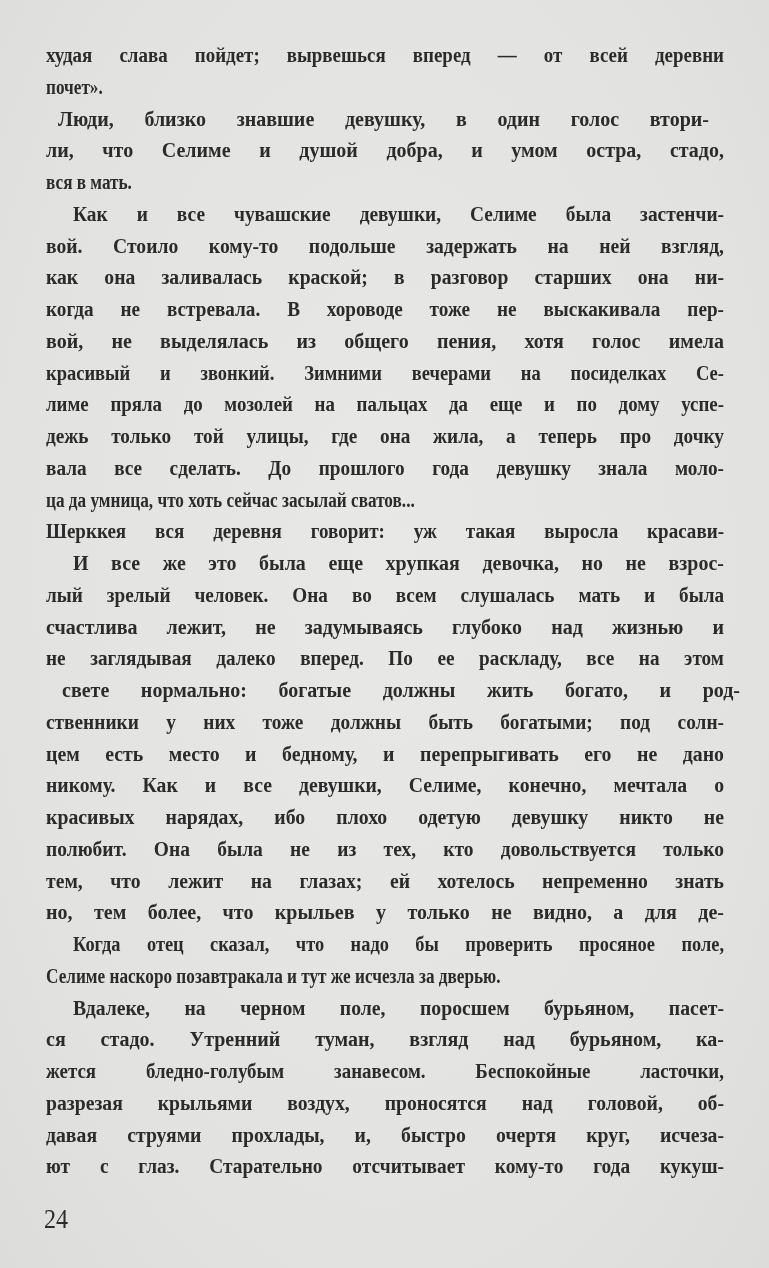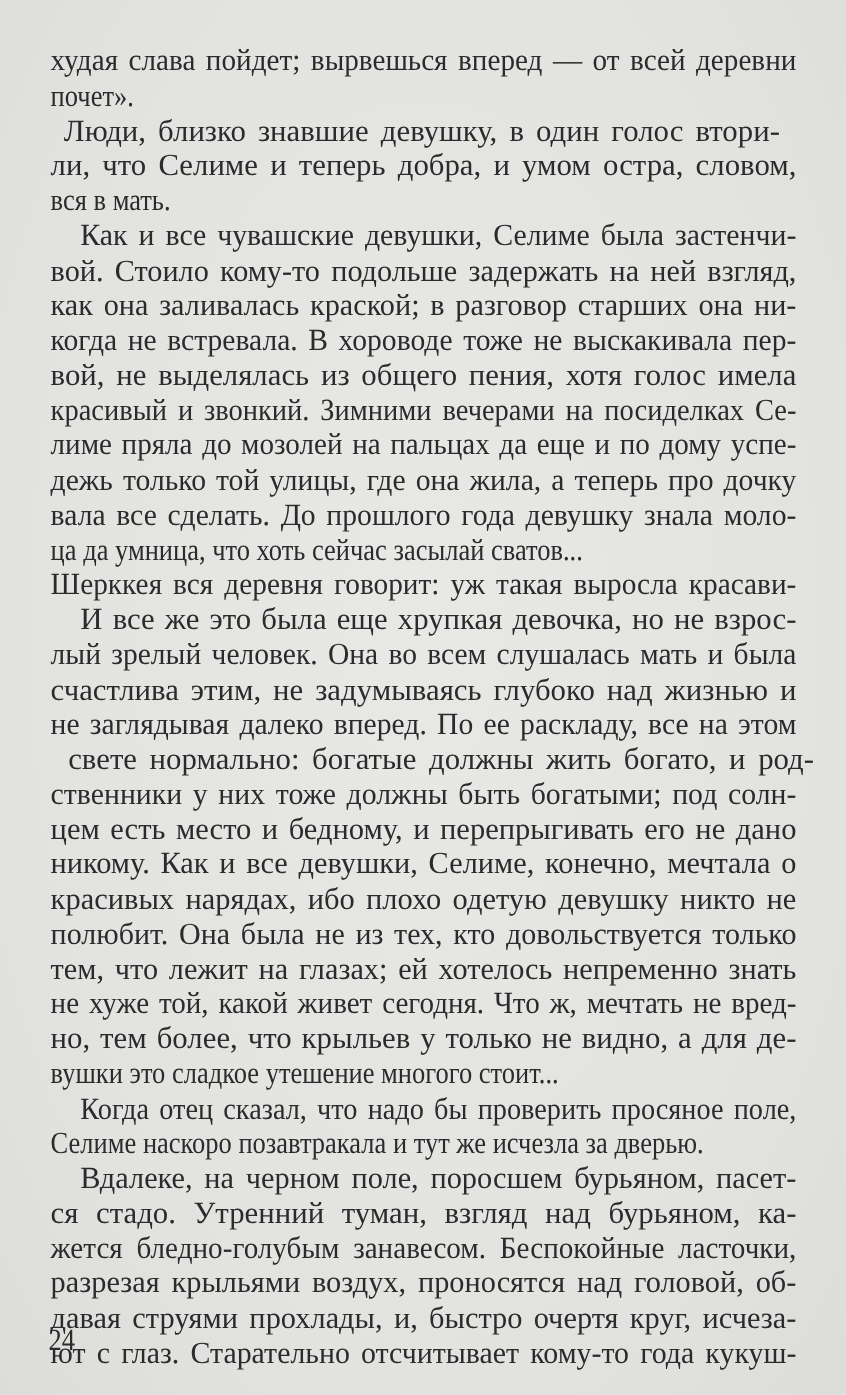--- a/index.html
+++ b/index.html
@@ -26,24 +26,25 @@
     left: 46px;
     top: 40px;
     width: 678px;
     font-family: "Liberation Serif", "DejaVu Serif", serif;
     color: #2b2b2b;
   }
   .line {
     display: block;
     height: 31.75px;
     line-height: 31.75px;
-    font-size: 28px;
+    font-size: 20px;
     white-space: nowrap;
     overflow: visible;
     position: relative;
+    font-weight: bold;
   }
   .line-inner {
     display: inline-block;
     transform-origin: left center;
     text-align: justify;
     text-align-last: justify;
     width: 100%;
   }
   .line.last .line-inner {
     text-align-last: left;
@@ -69,53 +70,51 @@
 <div class="page">
   <div class="text-block">
 
     <div>
       <span class="line"><span class="line-inner" style="width: 715.656px; text-align-last: justify; padding-left: 0px; margin-left: 0px; transform: scaleX(0.947382);">худая слава пойдет; вырвешься вперед — от всей деревни</span></span>
       <span class="line last"><span class="line-inner" style="width: 788.372px; text-align-last: left; padding-left: 0px; margin-left: 0px; transform: scaleX(0.86);">почет».</span></span>
     </div>
 
     <div>
       <span class="line indent"><span class="line-inner" style="width: 651px; text-align-last: justify; padding-left: 0px; margin-left: 12px; transform: scaleX(1);">Люди, близко знавшие девушку, в один голос втори-</span></span>
-      <span class="line"><span class="line-inner" style="width: 678px; text-align-last: justify; padding-left: 0px; margin-left: 0px; transform: scaleX(1);">ли, что Селиме и теперь добра, и умом остра, словом,</span></span>
+      <span class="line"><span class="line-inner" style="width: 678px; text-align-last: justify; padding-left: 0px; margin-left: 0px; transform: scaleX(1);">ли, что Селиме и душой добра, и умом остра, стадо,</span></span>
       <span class="line last"><span class="line-inner" style="width: 788.372px; text-align-last: left; padding-left: 0px; margin-left: 0px; transform: scaleX(0.86);">вся в мать.</span></span>
     </div>
 
     <div>
       <span class="line indent"><span class="line-inner" style="width: 672.172px; text-align-last: justify; padding-left: 0px; margin-left: 27px; transform: scaleX(0.968502);">Как и все чувашские девушки, Селиме была застенчи-</span></span>
       <span class="line"><span class="line-inner" style="width: 690.781px; text-align-last: justify; padding-left: 0px; margin-left: 0px; transform: scaleX(0.981497);">вой. Стоило кому-то подольше задержать на ней взгляд,</span></span>
       <span class="line"><span class="line-inner" style="width: 690.875px; text-align-last: justify; padding-left: 0px; margin-left: 0px; transform: scaleX(0.981364);">как она заливалась краской; в разговор старших она ни-</span></span>
       <span class="line"><span class="line-inner" style="width: 705.938px; text-align-last: justify; padding-left: 0px; margin-left: 0px; transform: scaleX(0.960425);">когда не встревала. В хороводе тоже не выскакивала пер-</span></span>
       <span class="line"><span class="line-inner" style="width: 678px; text-align-last: justify; padding-left: 0px; margin-left: 0px; transform: scaleX(1);">вой, не выделялась из общего пения, хотя голос имела</span></span>
       <span class="line"><span class="line-inner" style="width: 732.719px; text-align-last: justify; padding-left: 0px; margin-left: 0px; transform: scaleX(0.925321);">красивый и звонкий. Зимними вечерами на посиделках Се-</span></span>
       <span class="line"><span class="line-inner" style="width: 717.891px; text-align-last: justify; padding-left: 0px; margin-left: 0px; transform: scaleX(0.944434);">лиме пряла до мозолей на пальцах да еще и по дому успе-</span></span>
       <span class="line"><span class="line-inner" style="width: 703.844px; text-align-last: justify; padding-left: 0px; margin-left: 0px; transform: scaleX(0.963282);">дежь только той улицы, где она жила, а теперь про дочку</span></span>
       <span class="line"><span class="line-inner" style="width: 703.766px; text-align-last: justify; padding-left: 0px; margin-left: 0px; transform: scaleX(0.963389);">вала все сделать. До прошлого года девушку знала моло-</span></span>
       <span class="line last"><span class="line-inner" style="width: 788.372px; text-align-last: left; padding-left: 0px; margin-left: 0px; transform: scaleX(0.86);">ца да умница, что хоть сейчас засылай сватов...</span></span>
       <span class="line"><span class="line-inner" style="width: 712.203px; text-align-last: justify; padding-left: 0px; margin-left: 0px; transform: scaleX(0.951976);">Шерккея вся деревня говорит: уж такая выросла красави-</span></span>
     </div>
 
     <div>
       <span class="line indent"><span class="line-inner" style="width: 652.031px; text-align-last: justify; padding-left: 0px; margin-left: 27px; transform: scaleX(0.998418);">И все же это была еще хрупкая девочка, но не взрос-</span></span>
       <span class="line"><span class="line-inner" style="width: 706.516px; text-align-last: justify; padding-left: 0px; margin-left: 0px; transform: scaleX(0.959639);">лый зрелый человек. Она во всем слушалась мать и была</span></span>
-      <span class="line"><span class="line-inner" style="width: 678px; text-align-last: justify; padding-left: 0px; margin-left: 0px; transform: scaleX(1);">счастлива этим, не задумываясь глубоко над жизнью и</span></span>
+      <span class="line"><span class="line-inner" style="width: 678px; text-align-last: justify; padding-left: 0px; margin-left: 0px; transform: scaleX(1);">счастлива лежит, не задумываясь глубоко над жизнью и</span></span>
       <span class="line"><span class="line-inner" style="width: 704.906px; text-align-last: justify; padding-left: 0px; margin-left: 0px; transform: scaleX(0.96183);">не заглядывая далеко вперед. По ее раскладу, все на этом</span></span>
       <span class="line"><span class="line-inner" style="width: 678px; text-align-last: justify; padding-left: 0px; margin-left: 16px; transform: scaleX(1);">свете нормально: богатые должны жить богато, и род-</span></span>
       <span class="line"><span class="line-inner" style="width: 701.203px; text-align-last: justify; padding-left: 0px; margin-left: 0px; transform: scaleX(0.96691);">ственники у них тоже должны быть богатыми; под солн-</span></span>
       <span class="line"><span class="line-inner" style="width: 683.891px; text-align-last: justify; padding-left: 0px; margin-left: 0px; transform: scaleX(0.991387);">цем есть место и бедному, и перепрыгивать его не дано</span></span>
       <span class="line"><span class="line-inner" style="width: 688.641px; text-align-last: justify; padding-left: 0px; margin-left: 0px; transform: scaleX(0.984548);">никому. Как и все девушки, Селиме, конечно, мечтала о</span></span>
       <span class="line"><span class="line-inner" style="width: 685.344px; text-align-last: justify; padding-left: 0px; margin-left: 0px; transform: scaleX(0.989285);">красивых нарядах, ибо плохо одетую девушку никто не</span></span>
       <span class="line"><span class="line-inner" style="width: 695.75px; text-align-last: justify; padding-left: 0px; margin-left: 0px; transform: scaleX(0.974488);">полюбит. Она была не из тех, кто довольствуется только</span></span>
       <span class="line"><span class="line-inner" style="width: 689.422px; text-align-last: justify; padding-left: 0px; margin-left: 0px; transform: scaleX(0.983433);">тем, что лежит на глазах; ей хотелось непременно знать</span></span>
-      <span class="line"><span class="line-inner" style="width: 718.625px; text-align-last: justify; padding-left: 0px; margin-left: 0px; transform: scaleX(0.943468);">не хуже той, какой живет сегодня. Что ж, мечтать не вред-</span></span>
       <span class="line"><span class="line-inner" style="width: 678px; text-align-last: justify; padding-left: 0px; margin-left: 0px; transform: scaleX(1);">но, тем более, что крыльев у только не видно, а для де-</span></span>
-      <span class="line last"><span class="line-inner" style="width: 788.372px; text-align-last: left; padding-left: 0px; margin-left: 0px; transform: scaleX(0.86);">вушки это сладкое утешение многого стоит...</span></span>
     </div>
 
     <div>
       <span class="line indent"><span class="line-inner" style="width: 708.391px; text-align-last: justify; padding-left: 0px; margin-left: 27px; transform: scaleX(0.918984);">Когда отец сказал, что надо бы проверить просяное поле,</span></span>
       <span class="line last"><span class="line-inner" style="width: 788.372px; text-align-last: left; padding-left: 0px; margin-left: 0px; transform: scaleX(0.86);">Селиме наскоро позавтракала и тут же исчезла за дверью.</span></span>
     </div>
 
     <div>
       <span class="line indent"><span class="line-inner" style="width: 660.516px; text-align-last: justify; padding-left: 0px; margin-left: 27px; transform: scaleX(0.985594);">Вдалеке, на черном поле, поросшем бурьяном, пасет-</span></span>
       <span class="line"><span class="line-inner" style="width: 678px; text-align-last: justify; padding-left: 0px; margin-left: 0px; transform: scaleX(1);">ся стадо. Утренний туман, взгляд над бурьяном, ка-</span></span>

